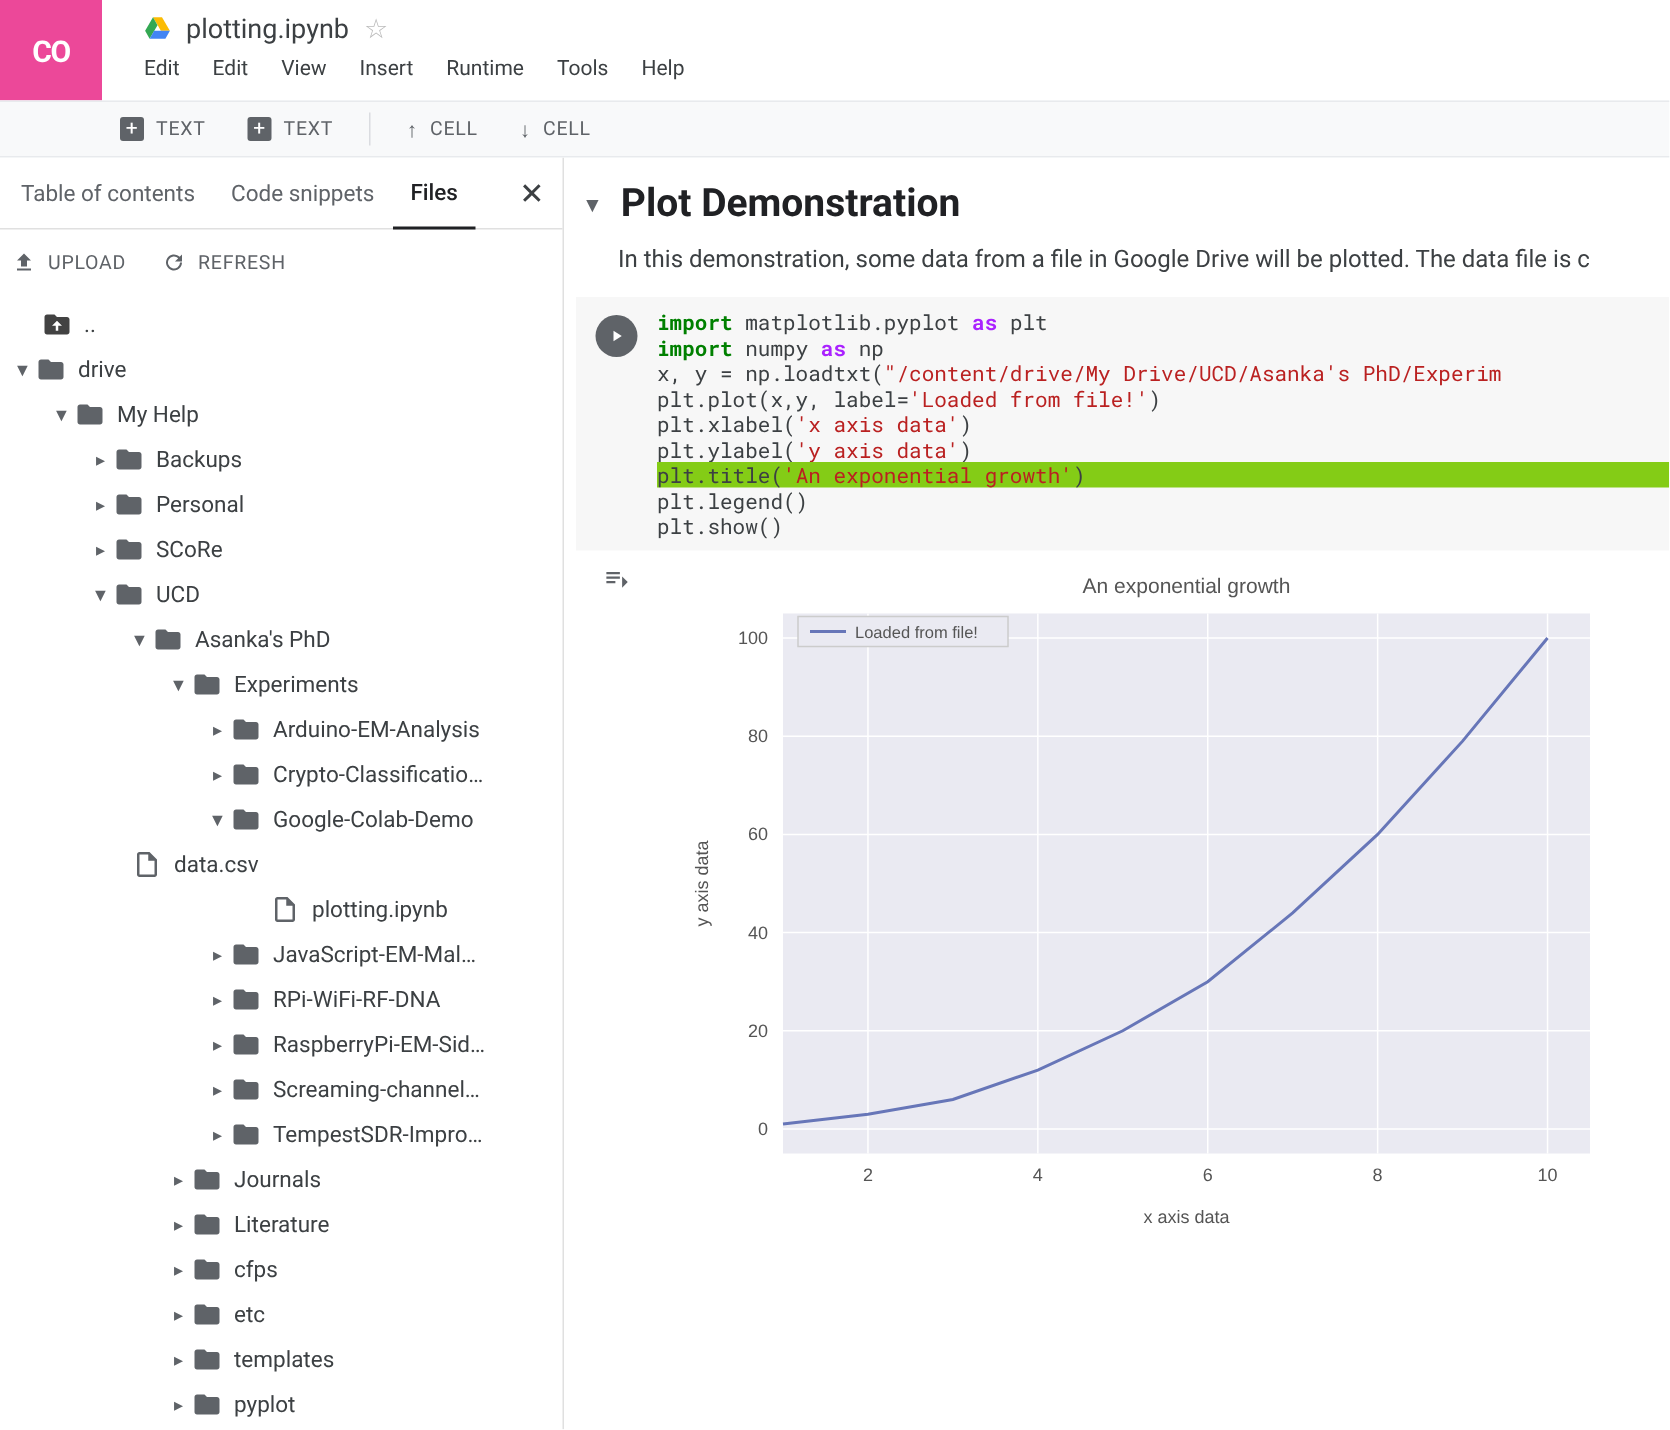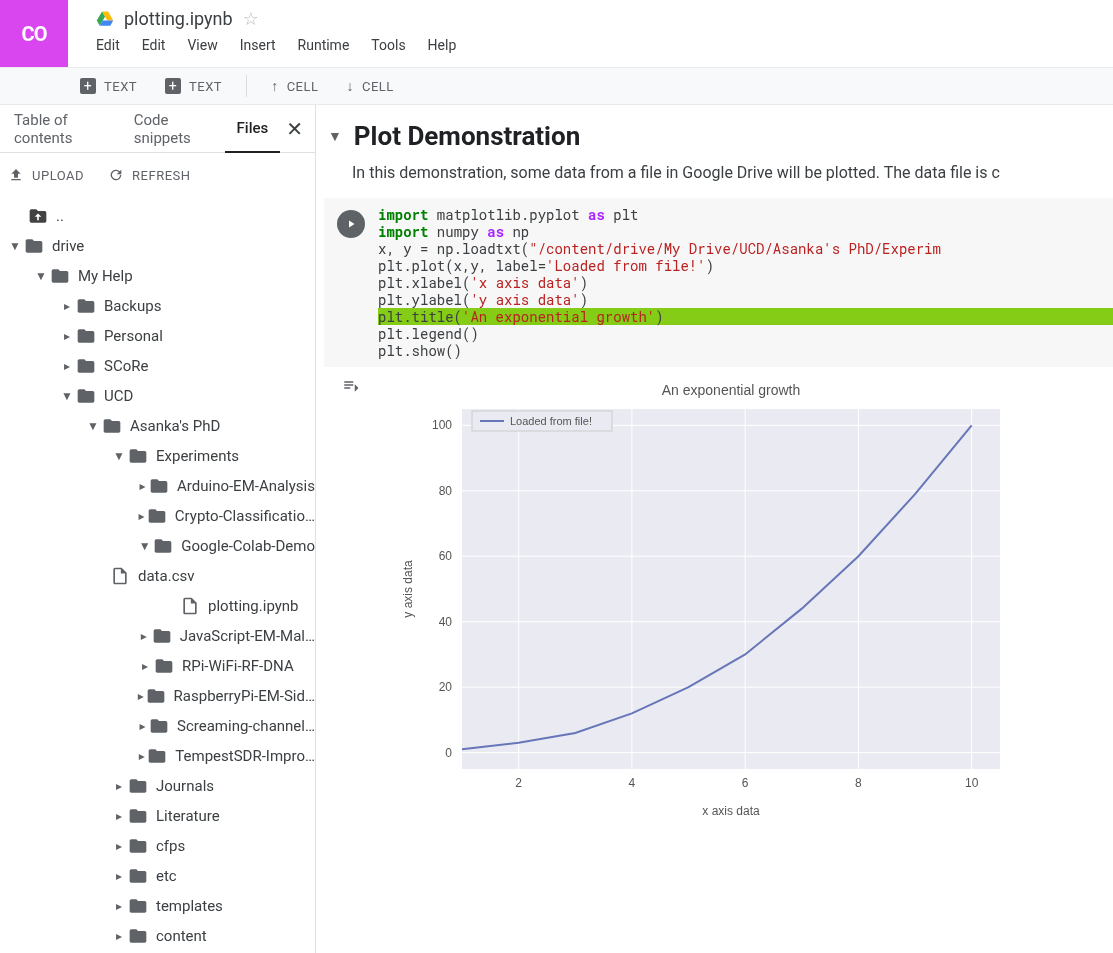--- a/index.html
+++ b/index.html
@@ -1,39 +1,39 @@
 <!DOCTYPE html>
 <html><head>
 <meta charset="utf-8">
 <style>
 * { margin:0; padding:0; box-sizing:border-box; }
 body { font-family:Roboto,Arial,sans-serif; font-size:14px; color:#3c4043; background:#fff; overflow:hidden; }
 .app { display:flex; flex-direction:column; width:1113px; height:953px; }
 
 
 .header { display:flex; align-items:flex-start; height:67px; }
-.logo { width:68px; height:67px; background:#d946ef; color:#fff; display:flex; align-items:center; justify-content:center; font-weight:bold; font-size:20px; letter-spacing:-1px; }
+.logo { width:68px; height:67px; background:#ec4899; color:#fff; display:flex; align-items:center; justify-content:center; font-weight:bold; font-size:20px; letter-spacing:-1px; }
 .header-main { flex:1; padding:8px 0 0 28px; }
 .title-row { display:flex; align-items:center; gap:10px; }
 .drive-icon { width:18px; height:18px; }
 .doc-title { font-size:18px; color:#3c4043; }
 .star { color:#bbb; font-size:18px; cursor:pointer; }
 .menu-bar { display:flex; gap:22px; margin-top:8px; font-size:14px; color:#3c4043; }
 .menu-bar span { cursor:pointer; }
 
 
 .toolbar { height:38px; background:#f8f9fa; border-top:1px solid #e8eaed; border-bottom:1px solid #e8eaed; display:flex; align-items:center; padding-left:68px; gap:4px; }
 .tb-btn { display:flex; align-items:center; gap:8px; padding:4px 12px; font-size:13px; color:#5f6368; cursor:pointer; letter-spacing:0.5px; }
 .tb-sep { width:1px; height:22px; background:#dadce0; margin:0 8px; }
 .plus-box { width:16px; height:16px; background:#5f6368; color:#fff; display:flex; align-items:center; justify-content:center; font-size:14px; border-radius:2px; }
 .arrow { font-size:14px; color:#5f6368; }
 
 
 .body { flex:1; display:flex; overflow:hidden; }
-.sidebar { width:316px; border-right:1px solid #e0e0e0; display:flex; flex-direction:column; background:#fff; }
+.sidebar { width:376px; border-right:1px solid #e0e0e0; display:flex; flex-direction:column; background:#fff; }
 .side-tabs { display:flex; align-items:center; padding:0 6px 0 2px; height:48px; border-bottom:1px solid #e0e0e0; }
 .side-tab { padding:14px 12px; font-size:15px; color:#5f6368; cursor:pointer; }
 .side-tab.active { color:#202124; font-weight:500; border-bottom:2px solid #202124; }
 .close-x { margin-left:auto; font-size:20px; cursor:pointer; padding:0 6px; }
 .side-actions { display:flex; gap:24px; padding:14px 0 14px 8px; font-size:13px; color:#5f6368; letter-spacing:0.5px; }
 .side-actions div { display:flex; align-items:center; gap:8px; cursor:pointer; }
 .file-tree { flex:1; overflow-y:auto; padding:4px 0 20px 0; position:relative; }
 .file-tree::-webkit-scrollbar { width:10px; }
 .file-tree::-webkit-scrollbar-thumb { background:#dadce0; border-radius:5px; }
 .tree-row { display:flex; align-items:center; height:30px; cursor:pointer; white-space:nowrap; overflow:hidden; text-overflow:ellipsis; font-size:15px; color:#3c4043; }
@@ -224,21 +224,21 @@
             </svg>
             <span>Crypto-Classificatio…</span>
           </div>
           <div class="tree-row" style="padding-left: 136px;">
             <span class="chev">▼</span>
             <svg class="fold-icn folder-svg" viewBox="0 0 24 24">
               <path d="M10 4H4c-1.1 0-2 .9-2 2v12c0 1.1.9 2 2 2h16c1.1 0 2-.9 2-2V8c0-1.1-.9-2-2-2h-8l-2-2z"></path>
             </svg>
             <span>Google-Colab-Demo</span>
           </div>
-          <div class="tree-row" style="padding-left: 92px;">
+          <div class="tree-row" style="padding-left: 70px;">
             <span class="chev"></span>
             <svg class="fold-icn file-svg" viewBox="0 0 24 24">
               <path d="M14 2H6c-1.1 0-2 .9-2 2v16c0 1.1.9 2 2 2h12c1.1 0 2-.9 2-2V8l-6-6zM6 20V4h7v5h5v11H6z"></path>
             </svg>
             <span>data.csv</span>
           </div>
           <div class="tree-row" style="padding-left: 162px;">
             <span class="chev"></span>
             <svg class="fold-icn file-svg" viewBox="0 0 24 24">
               <path d="M14 2H6c-1.1 0-2 .9-2 2v16c0 1.1.9 2 2 2h12c1.1 0 2-.9 2-2V8l-6-6zM6 20V4h7v5h5v11H6z"></path>
@@ -313,21 +313,21 @@
             <svg class="fold-icn folder-svg" viewBox="0 0 24 24">
               <path d="M10 4H4c-1.1 0-2 .9-2 2v12c0 1.1.9 2 2 2h16c1.1 0 2-.9 2-2V8c0-1.1-.9-2-2-2h-8l-2-2z"></path>
             </svg>
             <span>templates</span>
           </div>
           <div class="tree-row" style="padding-left: 110px;">
             <span class="chev">▸</span>
             <svg class="fold-icn folder-svg" viewBox="0 0 24 24">
               <path d="M10 4H4c-1.1 0-2 .9-2 2v12c0 1.1.9 2 2 2h16c1.1 0 2-.9 2-2V8c0-1.1-.9-2-2-2h-8l-2-2z"></path>
             </svg>
-            <span>content</span>
+            <span>pyplot</span>
           </div>
         </div>
     </div>
 
     <div class="main">
       <div class="section-head">
         <span class="section-chev">▼</span>
         <span class="section-title">Plot Demonstration</span>
       </div>
       <div class="section-text">In this demonstration, some data from a file in Google Drive will be plotted. The data file is c</div>

